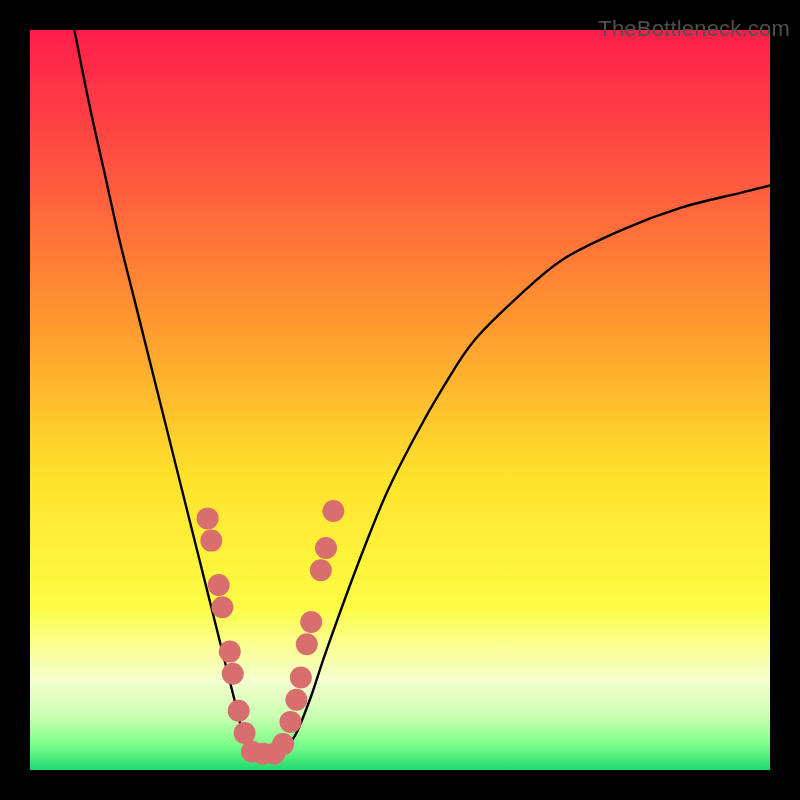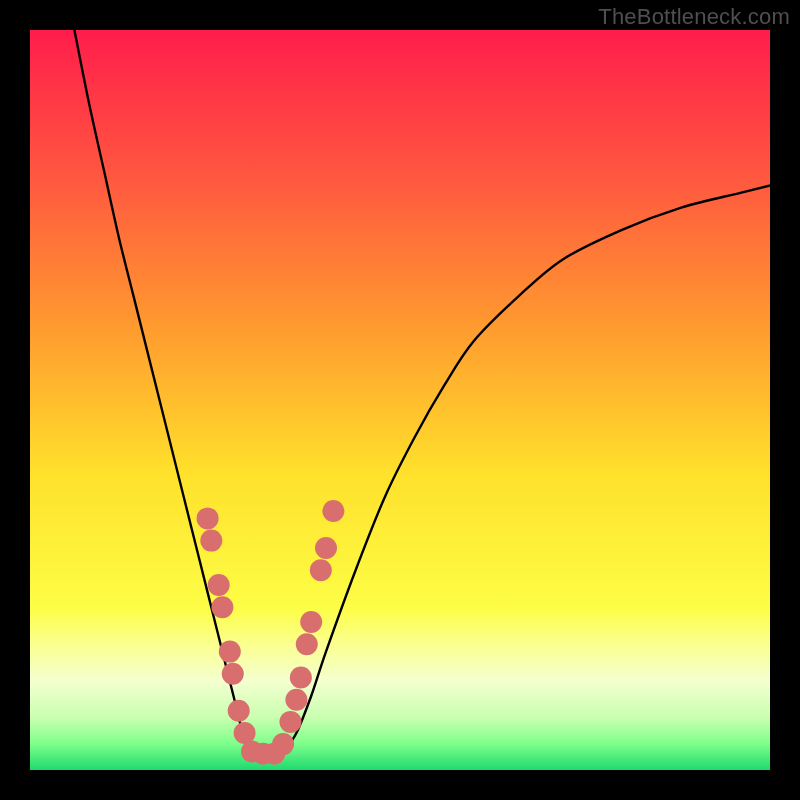--- a/index.html
+++ b/index.html
@@ -37,21 +37,21 @@
   svg.curve {
     position: absolute;
     left: 0;
     top: 0;
     width: 740px;
     height: 740px;
     overflow: visible;
   }
   .watermark {
     position: absolute;
-    top: 4px;
+    top: 16px;
     right: 10px;
     color: #4f4f4f;
     font-size: 22px;
     font-weight: 400;
     letter-spacing: 0.2px;
   }
 </style>
 </head>
 <body>
 

